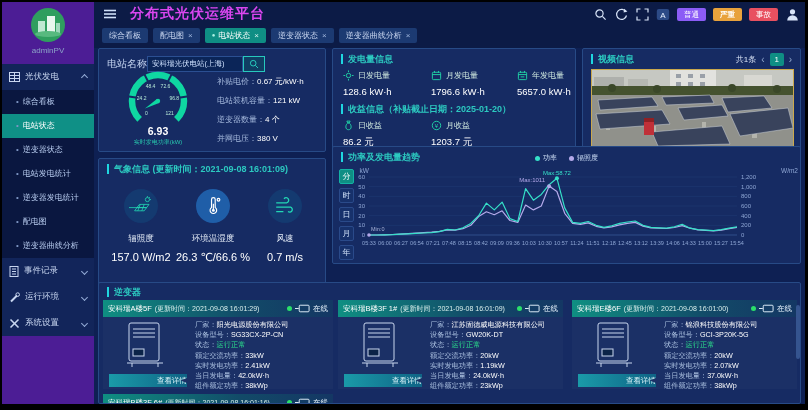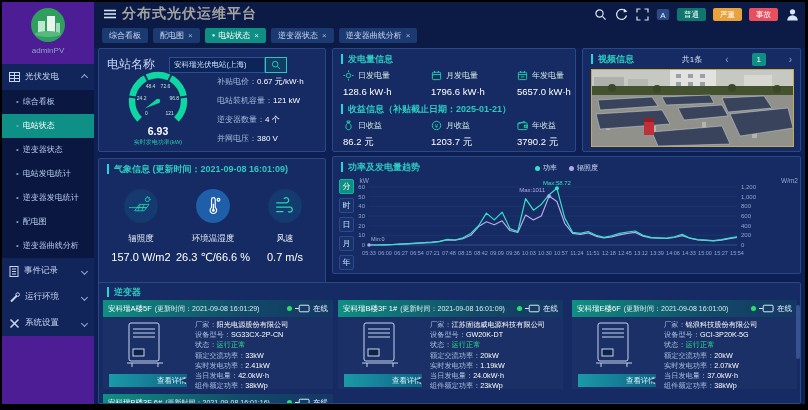--- a/index.html
+++ b/index.html
@@ -3,21 +3,21 @@
 <meta charset="utf-8">
 <style>
   *{margin:0;padding:0;box-sizing:border-box}
   html,body{width:808px;height:410px;overflow:hidden}
   body{background:#000;font-family:"Liberation Sans","DejaVu Sans",sans-serif;position:relative}
   .app{position:absolute;left:2px;top:2px;width:803px;height:402px;background:#0e2053;overflow:hidden}
 
   
   .mainhead{position:absolute;left:92px;top:0;width:711px;height:46px;background:#0c1b46}
   .burger{position:absolute;left:10px;top:7px;cursor:pointer}
-  .apptitle{position:absolute;left:28px;top:3px;font-size:14px;font-weight:bold;color:#a3a3a3;letter-spacing:1px}
+  .apptitle{position:absolute;left:36px;top:3px;font-size:14px;font-weight:bold;color:#d946ef;letter-spacing:1px}
   .hicons{position:absolute;right:6px;top:5px;display:flex;align-items:center;gap:7px}
   .hico{width:14px;height:14px;display:flex;align-items:center;justify-content:center;cursor:pointer}
   .badge{height:13px;line-height:13px;padding:0 7px;border-radius:2px;font-size:7.5px;color:#fff;cursor:pointer}
 
   
   .tabs{position:absolute;left:8px;top:26px;display:flex;gap:5px}
   .chip{height:15px;line-height:15px;padding:0 7px;background:#1c3a72;color:#ccd9f2;font-size:8px;border-radius:2px;cursor:pointer;white-space:nowrap}
   .chip .x{color:#9fb6dd;margin-left:4px}
   .chip.act{background:#0f8e84;color:#fff}
   .chip.act .x{color:#d6f2ee}
@@ -37,36 +37,36 @@
   .chev{width:5px;height:5px;border-right:1px solid #93abd6;border-bottom:1px solid #93abd6;display:inline-block}
   .chev.up{transform:rotate(-135deg)}
   .chev.dn{transform:rotate(45deg)}
 
   
   .panel{position:absolute;background:#162b63;border:1px solid #274a86;border-radius:2px;overflow:hidden}
   .ptitle{position:absolute;left:8px;font-size:9px;font-weight:bold;color:#2cc9c0;border-left:2px solid #1fd7e0;padding-left:5px;line-height:10px;white-space:nowrap}
 
   
   .srow{position:absolute;left:8px;top:7px;display:flex;align-items:center}
-  .slab{font-size:12px;color:#c6d6f2;margin-right:14px;white-space:nowrap}
+  .slab{font-size:10px;color:#c6d6f2;margin-right:0;white-space:nowrap}
   .sinput{width:96px;height:16px;background:#0b2558;border:1px solid #2b4f92;color:#cfe2ff;font-size:7.5px;padding:0 4px;outline:none}
   .sbtn{width:22px;height:16px;background:#103e63;border:1px solid #27c9bd;display:flex;align-items:center;justify-content:center;cursor:pointer}
   .gval{position:absolute;left:4px;top:76px;width:110px;text-align:center;font-size:10.5px;font-weight:bold;color:#fff}
   .gunit{position:absolute;left:4px;top:89px;width:110px;text-align:center;font-size:6px;color:#28c9ad}
   .kv{position:absolute;left:118px;font-size:8px;white-space:nowrap}
   .kv .kl{color:#a4b8dc}
   .kv .kvv{color:#fff}
 
   
   .gcol{position:absolute;width:86px}
   .gilab{display:flex;gap:4px;font-size:8px;color:#cfe8df;white-space:nowrap}
   .gival{margin-top:5px;font-size:9.5px;color:#fff;white-space:nowrap}
 
   
-  .pager{position:absolute;right:8px;top:4px;display:flex;align-items:center;gap:23px;font-size:8px;color:#dce6f8}
+  .pager{position:absolute;right:8px;top:4px;display:flex;align-items:center;gap:5px;font-size:8px;color:#dce6f8}
   .arr{color:#8fa6cc;cursor:pointer;font-size:10px;line-height:10px}
   .pgbox{width:14px;height:13px;line-height:13px;text-align:center;background:#0f8e84;color:#fff;border-radius:2px;cursor:pointer}
   .vphoto{position:absolute;left:8px;top:20px;width:203px;height:78px;border:1px solid #caa84e;cursor:pointer}
 
   
   .wc{position:absolute;top:30px;width:34px;height:34px;border-radius:50%;background:#143a70;display:flex;align-items:center;justify-content:center}
   .wc.mid{background:#1f5ea8}
   .wlab{position:absolute;top:74px;width:90px;text-align:center;font-size:8.5px;color:#e6eef8;white-space:nowrap}
   .wval{position:absolute;top:92px;width:90px;text-align:center;font-size:11px;color:#fff;white-space:nowrap}
 
@@ -206,22 +206,22 @@
             <path d="M12,8.5V12H8.5"></path>
             <path d="M4.5,12H1V8.5"></path>
           </svg>
       </span>
       <span class="hico">
         <svg width="14" height="13" viewBox="0 0 14 13">
             <rect x="0.8" y="1" width="12.4" height="11" rx="2" fill="#2c4a86"></rect>
             <text x="7" y="9.6" font-size="8" fill="#e8f0ff" text-anchor="middle">A</text>
           </svg>
       </span>
-      <span class="badge" style="background: #0f766e; text-align: right;">普通</span>
-      <span class="badge" style="background: rgb(232, 162, 60);">严重</span>
+      <span class="badge" style="background: #8b5cf6; text-align: right;">普通</span>
+      <span class="badge" style="background: rgb(232, 162, 60); font-weight: bold;">严重</span>
       <span class="badge" style="background: rgb(232, 80, 96); text-align: center;">事故</span>
       <span class="hico">
         <svg width="13" height="13" viewBox="0 0 13 13" fill="#d8e4f8">
             <circle cx="6.5" cy="3.8" r="2.6"></circle>
             <path d="M1.2,12.5 a5.3,5.3 0 0 1 10.6,0 Z"></path>
           </svg>
       </span>
     </div>
     <div class="tabs">
       <span class="chip"><span>综合看板</span></span>
@@ -299,51 +299,40 @@
             <rect x="1.5" y="2.5" width="9" height="8" rx="1"></rect>
             <line x1="1.5" y1="5" x2="10.5" y2="5"></line>
             <line x1="3.8" y1="1" x2="3.8" y2="3"></line>
             <line x1="8.2" y1="1" x2="8.2" y2="3"></line>
             <line x1="4" y1="7.5" x2="8" y2="7.5"></line>
           </svg>
           <span>年发电量</span>
         </div>
       <div class="gival">5657.0 kW·h</div>
     </div>
-    <div class="ptitle" style="top:55px">收益信息（补贴截止日期：2025-01-21）</div>
+    <div class="ptitle" style="top:55px">收益信息（补贴截止日期：2025-01-20）</div>
     <div class="gcol" style="left:10px;top:71px">
       <div class="gilab">
           <svg width="11" height="11" viewBox="0 0 12 12" stroke="#22d8a8" fill="none">
             <path d="M4.2,1.2 h3.6 L6.8,3.2 h-1.6 Z"></path>
             <path d="M5.2,3.2 C2.6,5 2,10.6 6,10.6 C10,10.6 9.4,5 6.8,3.2 Z"></path>
           </svg>
           <span>日收益</span>
         </div>
       <div class="gival">86.2 元</div>
     </div>
     <div class="gcol" style="left:98px;top:71px">
       <div class="gilab">
           <svg width="11" height="11" viewBox="0 0 12 12">
             <circle cx="6" cy="6" r="4.6" fill="none" stroke="#22d8a8"></circle>
             <text x="6" y="8.4" font-size="6.5" fill="#22d8a8" text-anchor="middle">¥</text>
           </svg>
           <span>月收益</span>
         </div>
       <div class="gival">1203.7 元</div>
-    </div>
-    <div class="gcol" style="left:184px;top:71px">
-      <div class="gilab">
-          <svg width="11" height="11" viewBox="0 0 12 12" stroke="#22d8a8" fill="none">
-            <rect x="1" y="3" width="10" height="7.5" rx="1"></rect>
-            <path d="M1,4.5 L8,1.5 L8.8,3"></path>
-            <rect x="8" y="5.8" width="3" height="2.2"></rect>
-          </svg>
-          <span>年收益</span>
-        </div>
-      <div class="gival">3790.2 元</div>
     </div>
   </div>
 
   <div class="panel" style="left:580px;top:46px;width:219px;height:104px">
     <div class="ptitle" style="top:5px">视频信息</div>
     <div class="pager">
       <span>共1条</span>
       <span class="arr">‹</span>
       <span class="pgbox">1</span>
       <span class="arr">›</span>
@@ -417,21 +406,21 @@
       </svg>
     </div>
     <div class="wlab" style="left:-3px">辐照度</div>
     <div class="wlab" style="left:69px">环境温湿度</div>
     <div class="wlab" style="left:141px">风速</div>
     <div class="wval" style="left:-3px">157.0 W/m2</div>
     <div class="wval" style="left:69px">26.3 ℃/66.6 %</div>
     <div class="wval" style="left:141px">0.7 m/s</div>
   </div>
 
-  <div class="panel" style="left:330px;top:154px;width:469px;height:118px">
+  <div class="panel" style="left:330px;top:144px;width:469px;height:118px">
     <div class="ptitle" style="top:5px">功率及发电量趋势</div>
     <div class="legend">
       <span class="litem">
           <span class="ldot" id="lg-dot-0" style="background: rgb(53, 224, 200);"></span>
           <span>功率</span>
         </span>
       <span class="litem">
           <span class="ldot" id="lg-dot-1" style="background: rgb(180, 169, 234);"></span>
           <span>辐照度</span>
         </span>

